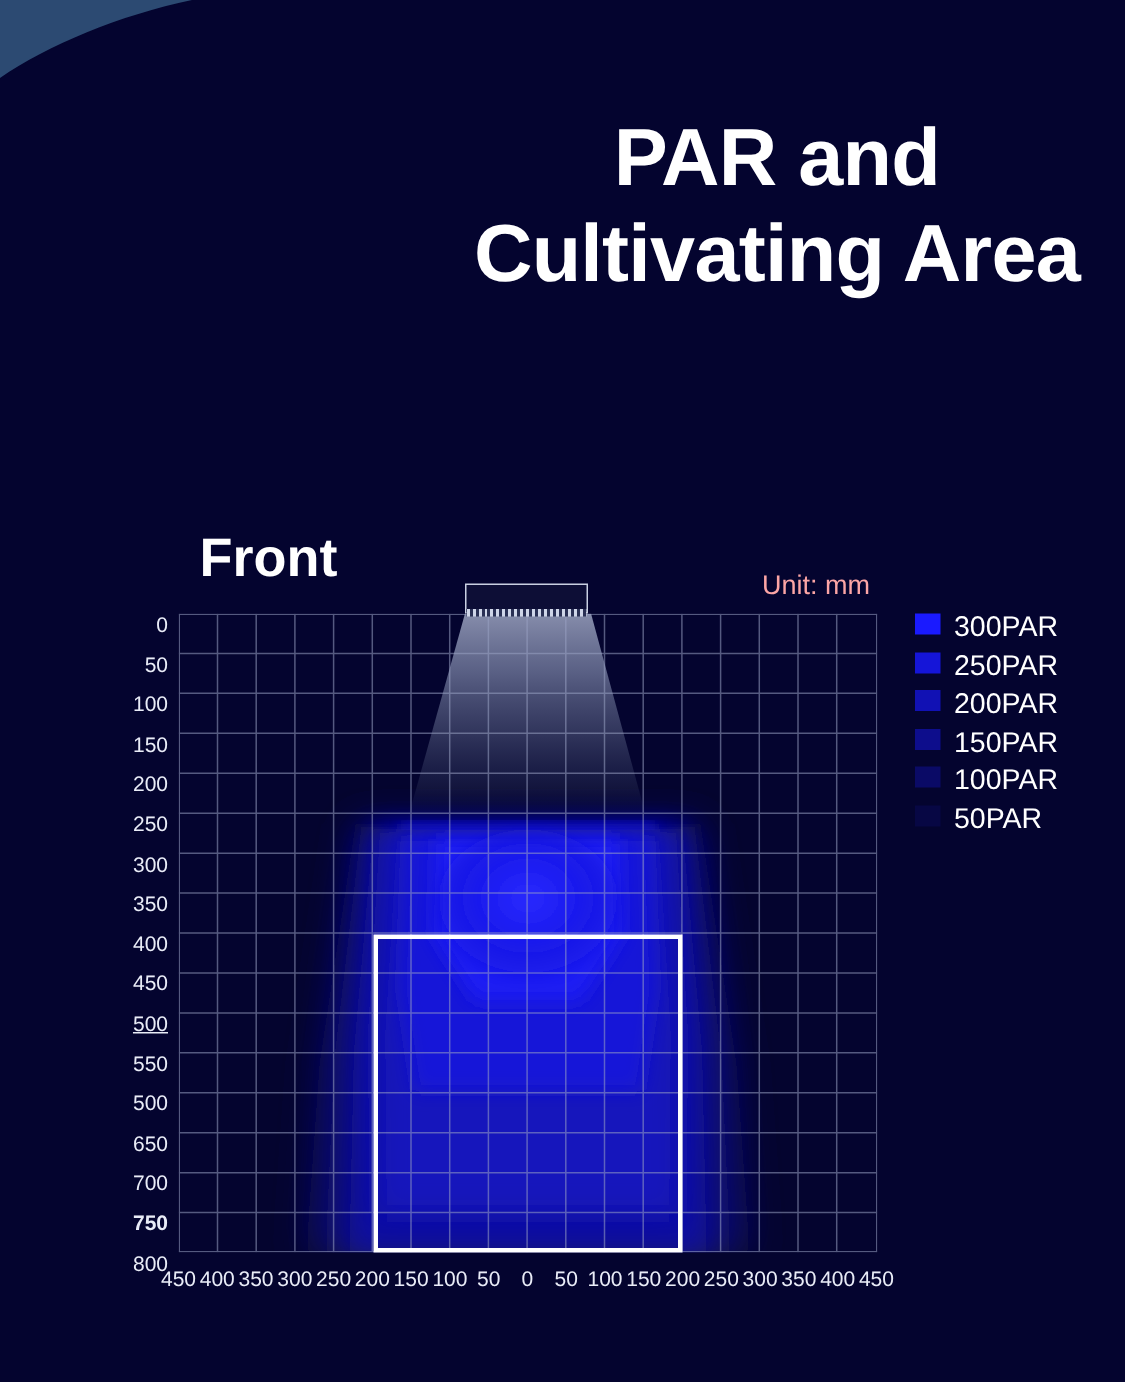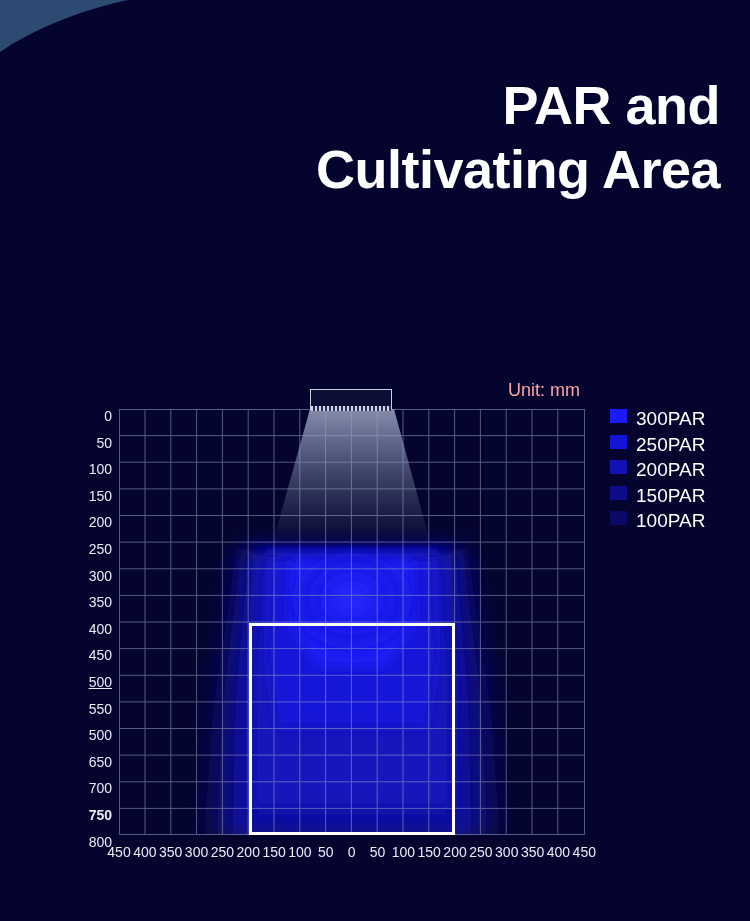--- a/index.html
+++ b/index.html
@@ -11,21 +11,21 @@
     position:relative;
   }
   #page{position:absolute;inset:0;width:750px;height:921px;overflow:hidden;}
 
   
   .corner-wedge{position:absolute;top:0;left:0;width:140px;height:60px;}
 
   
   .title-block{
     position:absolute;top:74px;right:30px;
-    text-align:right;
+    text-align:center;
     color:#ffffff;
     font-weight:bold;
     font-size:54px;
     line-height:1.18;
     letter-spacing:-0.5px;
     white-space:nowrap;
   }
   .title-line{display:block;}
 
   
@@ -103,20 +103,21 @@
 
   <svg class="corner-wedge" viewBox="0 0 140 60" preserveAspectRatio="none">
     <path d="M0,0 L128,0 C 80,10 32,30 0,52 Z" fill="#2c4a72"></path>
   </svg>
 
   <div class="title-block">
     <span class="title-line">PAR and</span>
     <span class="title-line">Cultivating Area</span>
   </div>
 
+  <div class="front-label">Front</div>
 
   <div class="unit-label">Unit: mm</div>
 
   <div class="plot">
 
     <svg class="plot-svg" viewBox="0 0 466 426" preserveAspectRatio="none">
       <defs>
 
         <linearGradient id="beamGrad" x1="0" y1="0" x2="0" y2="1">
           <stop offset="0%" stop-color="#8d94b2" stop-opacity="0.95"></stop>
@@ -271,15 +272,19 @@
         <span class="legend-text">200PAR</span>
       </div>
       <div class="legend-row">
         <span class="legend-swatch" style="background: rgb(13, 13, 140);"></span>
         <span class="legend-text">150PAR</span>
       </div>
       <div class="legend-row">
         <span class="legend-swatch" style="background: rgb(10, 10, 102);"></span>
         <span class="legend-text">100PAR</span>
       </div>
+      <div class="legend-row">
+        <span class="legend-swatch" style="background: rgb(7, 7, 68);"></span>
+        <span class="legend-text">50PAR</span>
+      </div>
     </div>
 
 </div>
 
 </body></html>

